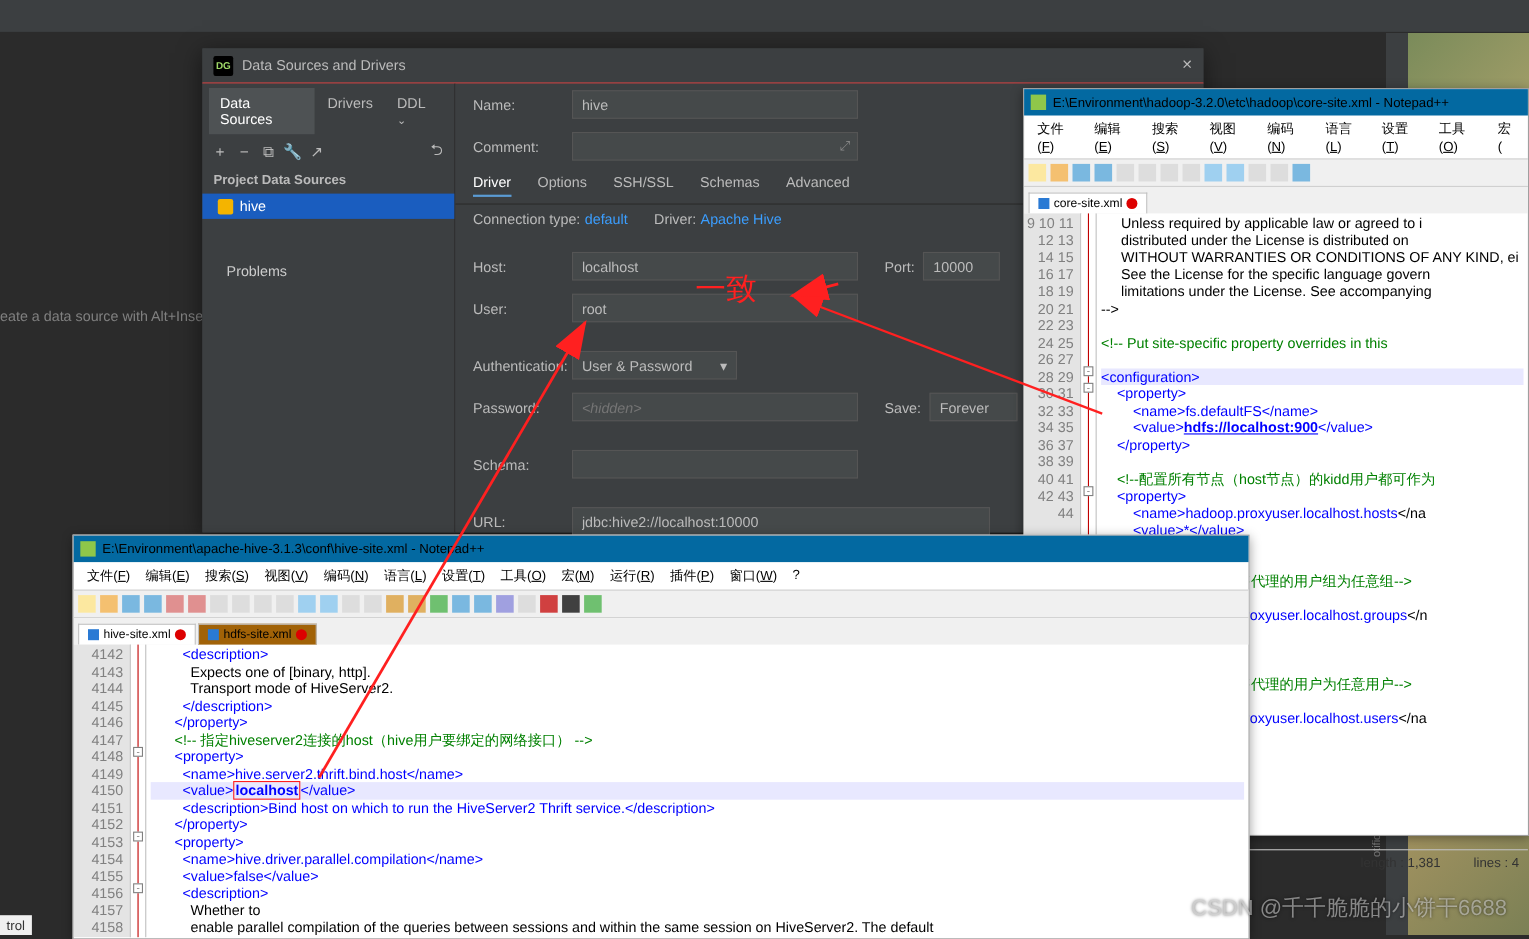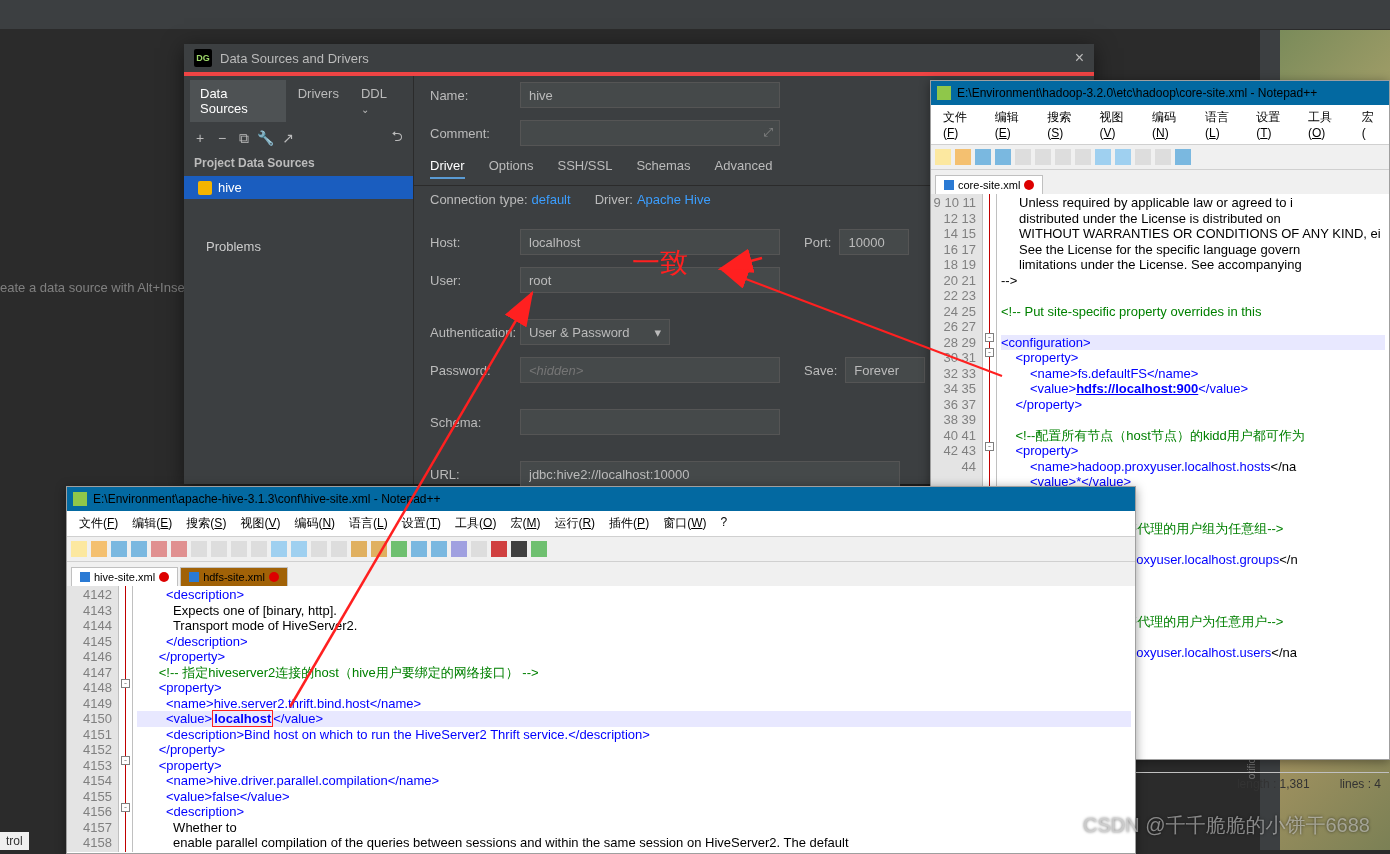--- a/index.html
+++ b/index.html
@@ -9,21 +9,21 @@
   .ide-back { position: absolute; left: 0; top: 0; width: 1390px; height: 854px; background: #2b2b2b; }
   .ide-topbar { height: 30px; background: #3c3f41; border-bottom: 1px solid #2b2b2b; }
   .ide-hint { position: absolute; left: 0; top: 280px; color: #808080; font-size: 13px; }
   .ide-rightstrip { position:absolute; right:110px; top:30px; width:20px; height:820px; background:#3c3f41;}
   .ide-notif { position:absolute; right:115px; top:750px; color:#777; font-size:10px; transform:rotate(-90deg); transform-origin:center;}
   .ide-photo { position:absolute; right:0; top:30px; width:110px; height:820px; background:linear-gradient(135deg,#7a8b5a 0%,#b8a870 30%,#c0a068 60%,#7b8055 100%);}
   .watermark { position:absolute; right:20px; bottom:15px; color:rgba(220,220,220,0.55); font-size:20px; text-shadow:0 0 3px rgba(0,0,0,0.6);}
 
   
   .ds-dialog { position: absolute; left: 184px; top: 44px; width: 910px; height: 440px; background: #3c3f41; box-shadow: 0 4px 20px rgba(0,0,0,0.5); }
-  .ds-title { height: 32px; display: flex; align-items: center; padding-left: 10px; gap:8px; background: #3c3f41; border-bottom:4px solid #ef4444;}
+  .ds-title { height: 32px; display: flex; align-items: center; padding-left: 10px; gap:8px; background: #3c3f41; border-bottom:1px solid #ef4444;}
   .ds-title .dg { width:18px; height:18px; background:#000; color:#9fd869; font-size:9px; display:flex; align-items:center; justify-content:center; font-weight:bold; border-radius:2px;}
   .ds-title .t { color:#bbb; font-size:13px; }
   .ds-title .close { margin-left:auto; margin-right:10px; color:#bbb; font-size:16px;}
   .ds-body { display:flex; height:calc(100% - 32px); }
   .ds-left { width:230px; background:#3c3f41; border-right:1px solid #2b2b2b; }
   .ds-tabs { display:flex; padding:4px 6px; gap:2px; }
   .ds-tab { padding:6px 10px; color:#bbb; font-size:13px;}
   .ds-tab.active { background:#4e5254; color:#fff;}
   .ds-toolbar { display:flex; gap:6px; padding:4px 8px; color:#bbb; }
   .tb-ic { width:16px; height:16px; display:flex; align-items:center; justify-content:center; color:#bbb; font-size:14px;}

